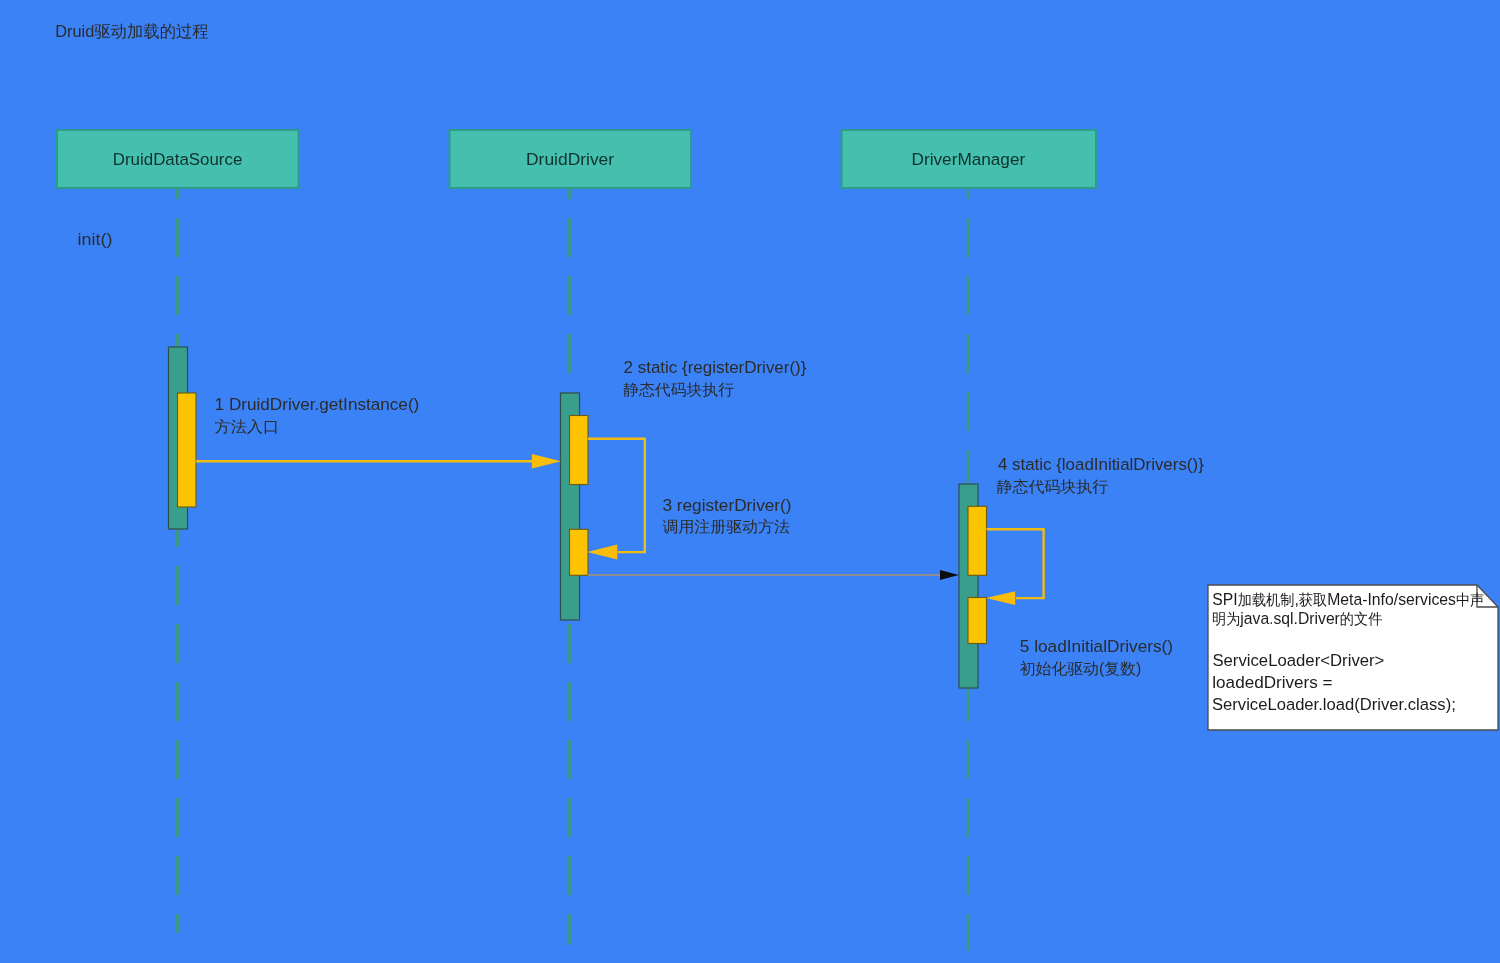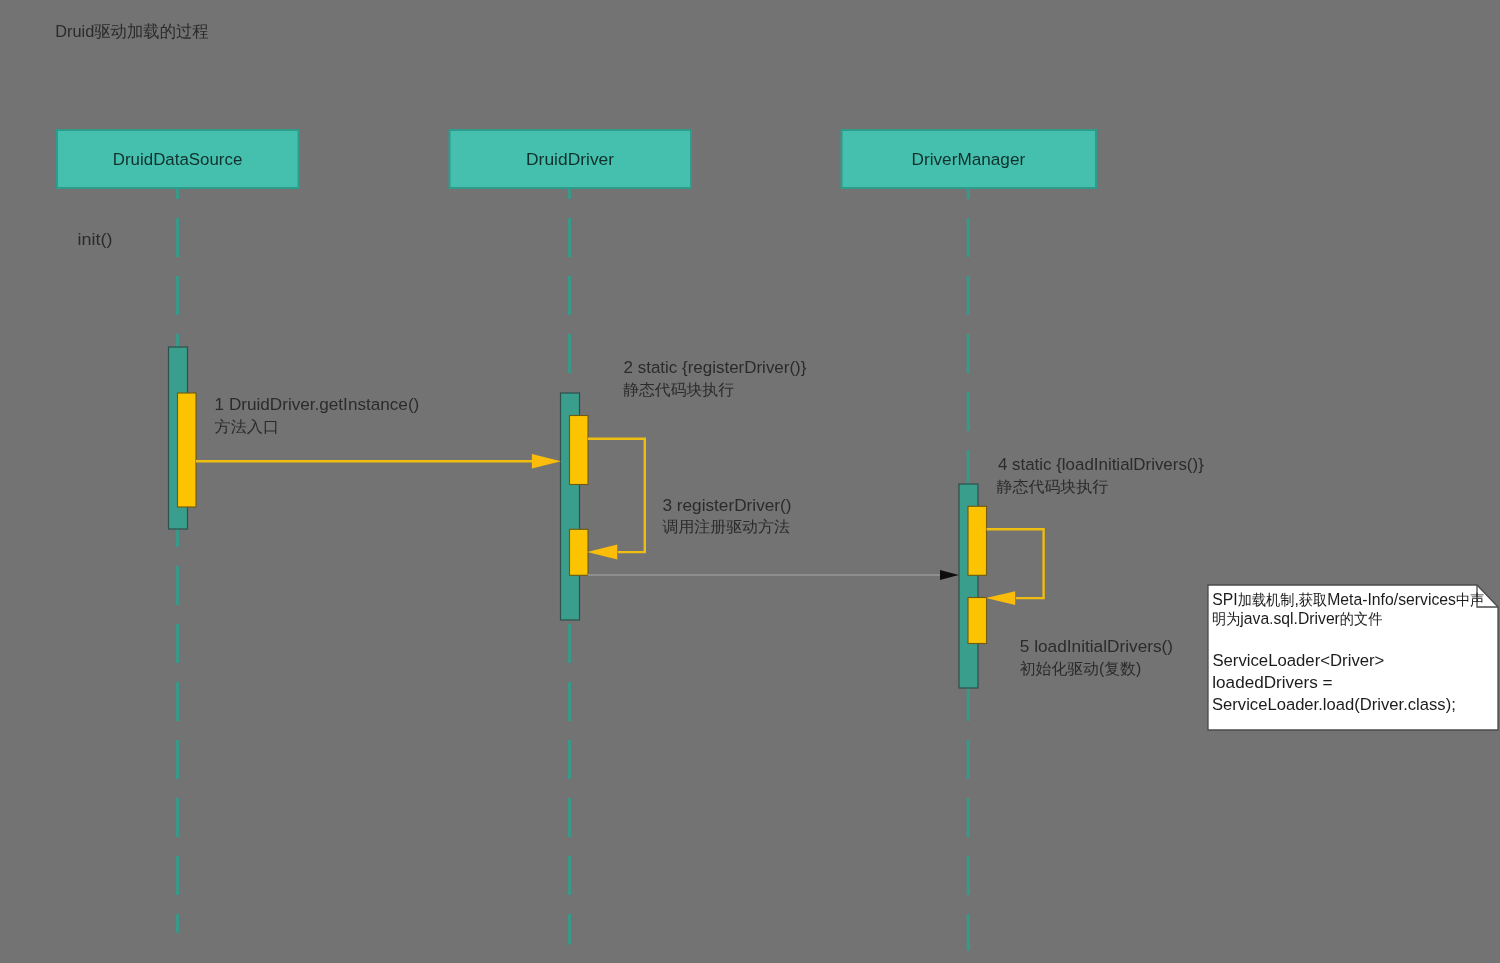--- a/index.html
+++ b/index.html
@@ -1,19 +1,19 @@
 <!DOCTYPE html>
 <html><head>
 <meta charset="utf-8">
 <title>Druid</title>
 <style>
   html,body{margin:0;padding:0;background:#ffffff;}
   body{width:1500px;height:963px;overflow:hidden;
        font-family:"Liberation Sans",sans-serif;}
-  #canvas{position:relative;width:1500px;height:963px;background:#737373;text-align:center;}
+  #canvas{position:relative;width:1500px;height:963px;background:#3b82f6;text-align:center;}
   svg#diagram{position:absolute;left:0;top:0;width:1500px;height:963px;
               shape-rendering:geometricPrecision;will-change:transform;}
   text{font-family:"Liberation Sans",sans-serif;white-space:pre;
        -webkit-font-smoothing:antialiased;}
   tspan.cjk-run{font-size:0.90em;}
   .diagram-title{font-size:16.8px;fill:#2b2b2b;}
   .participant-label{font-size:16.8px;fill:#10312c;}
   .msg-label{font-size:16.8px;fill:#2b2b2b;}
   .msg-label.cjk{font-size:15.6px;}
   .side-label{font-size:16.8px;fill:#2b2b2b;}

